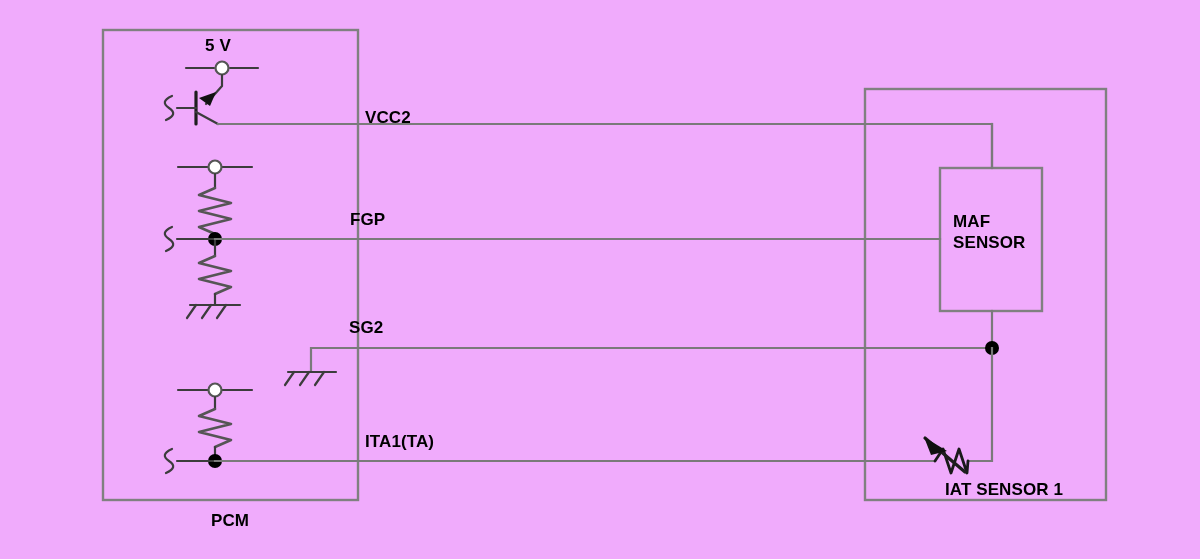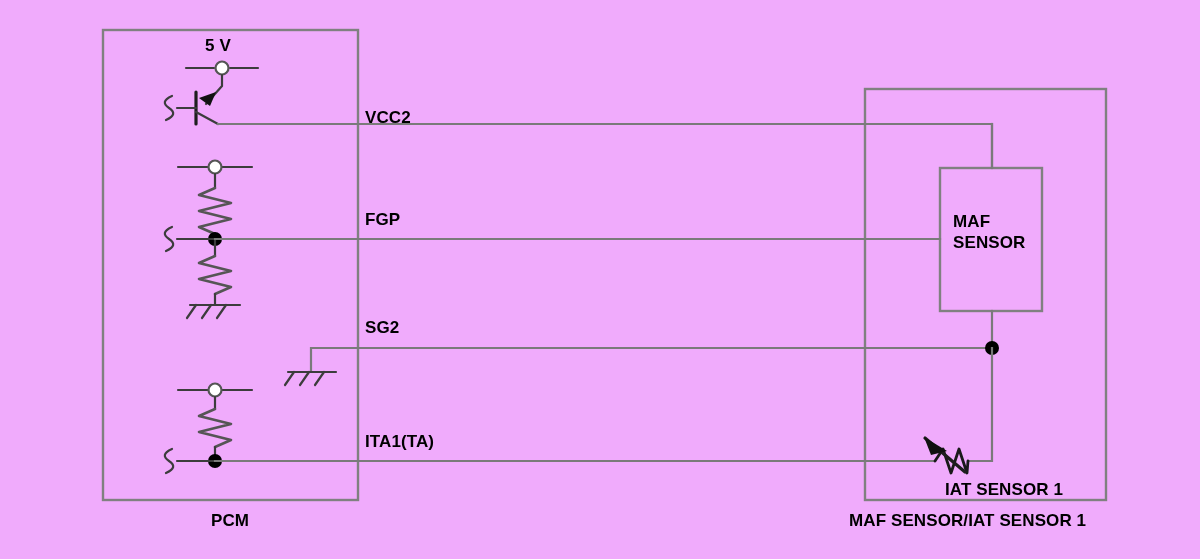--- a/index.html
+++ b/index.html
@@ -172,29 +172,28 @@
     <path class="res-dark" d="M935 461 L943 449 L951 473 L959 449 L967 473 L968 461"></path>
     <line class="sym-thick" x1="925" y1="438" x2="965" y2="472"></line>
     <polygon class="arrow-fill" points="924,437 947,451 931,455"></polygon>
 
   </svg>
 
   <div class="lbl lbl-5v" style="left:205px; top:36px;">5 V</div>
 
   <div class="lbl lbl-pin" style="left:365px; top:100px;margin-top:8px;">VCC2</div>
 
-  <div class="lbl lbl-pin" style="left:365px; top:210px;">FGP</div>
+  <div class="lbl lbl-pin" style="left:350px; top:210px;">FGP</div>
 
-  <div class="lbl lbl-pin" style="left:365px; top:318px;text-align:center;">SG2</div>
+  <div class="lbl lbl-pin" style="left:349px; top:318px;text-align:center;">SG2</div>
 
   <div class="lbl lbl-pin" style="left:365px; top:432px;">ITA1(TA)</div>
 
   <div class="lbl lbl-cap" style="left:211px; top:511px;">PCM</div>
 
   <div class="lbl lbl-box" style="left:953px; top:212px;">MAF</div>
 
   <div class="lbl lbl-box" style="left:953px; top:233px;">SENSOR</div>
 
   <div class="lbl lbl-cap" style="left:945px; top:480px;">IAT SENSOR 1</div>
 
-  <div class="lbl lbl-cap" style="left:849px; top:511px;">MAF SENSOR/IAT SENSOR 1</div>
 
 </div>
 
 </body></html>

